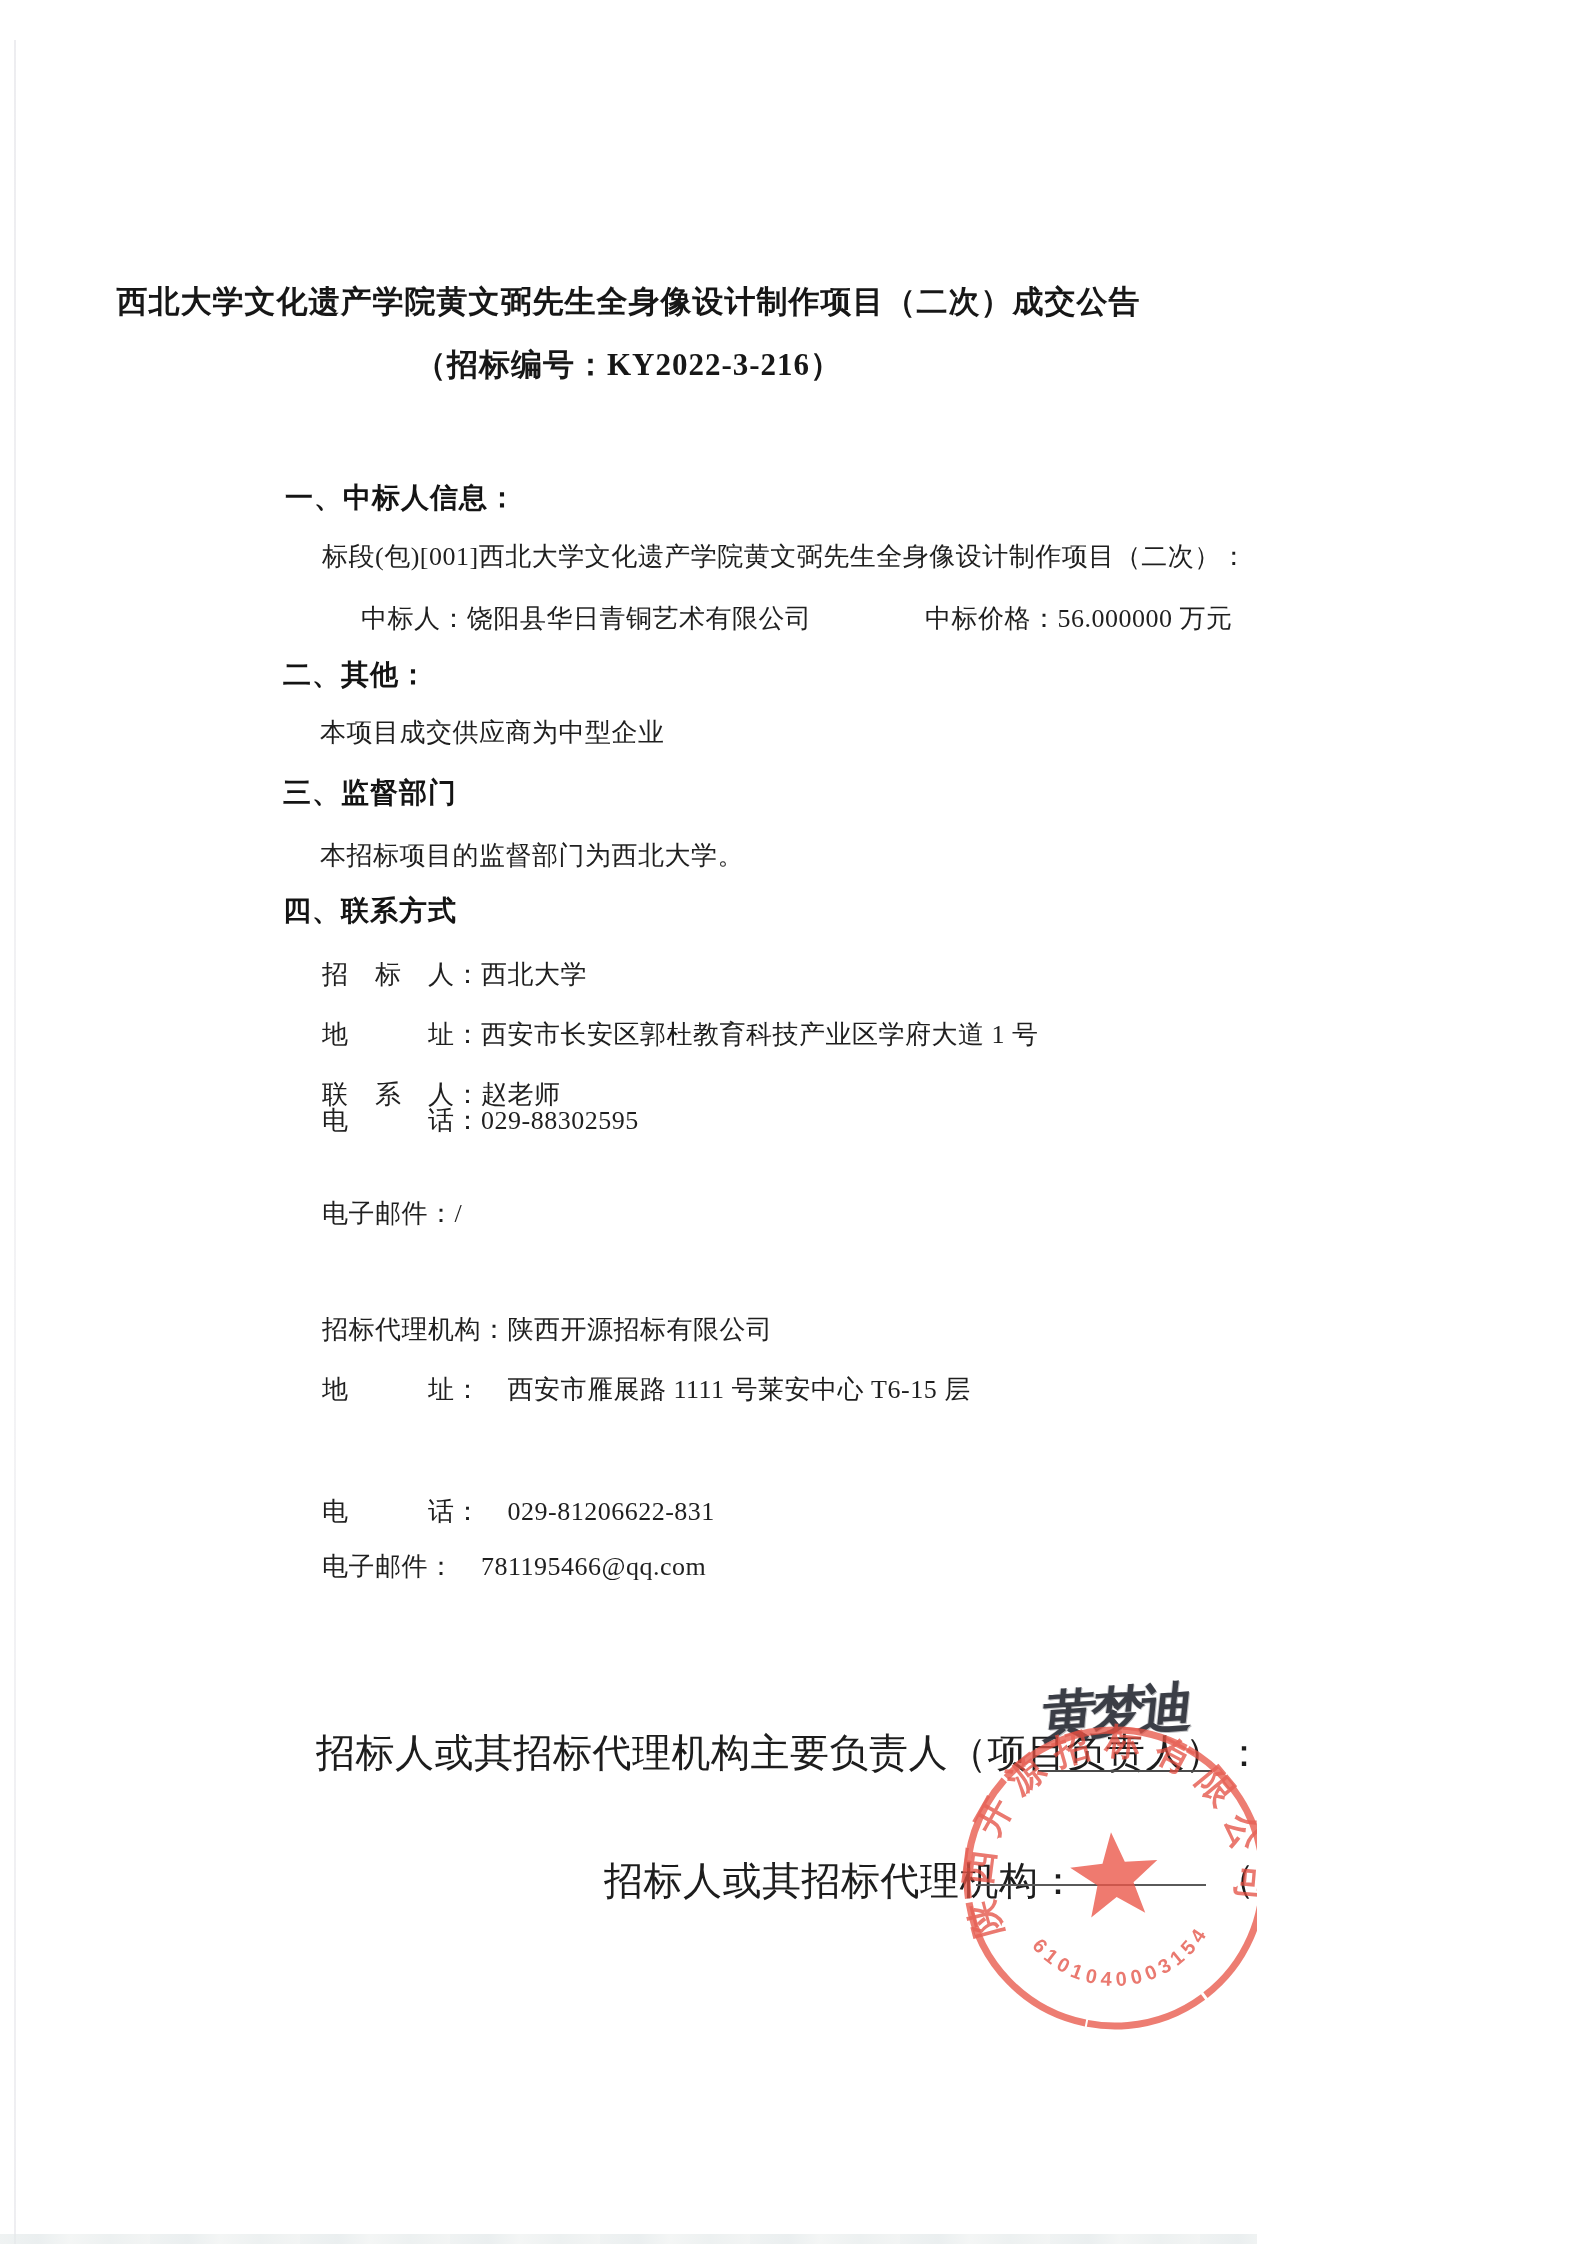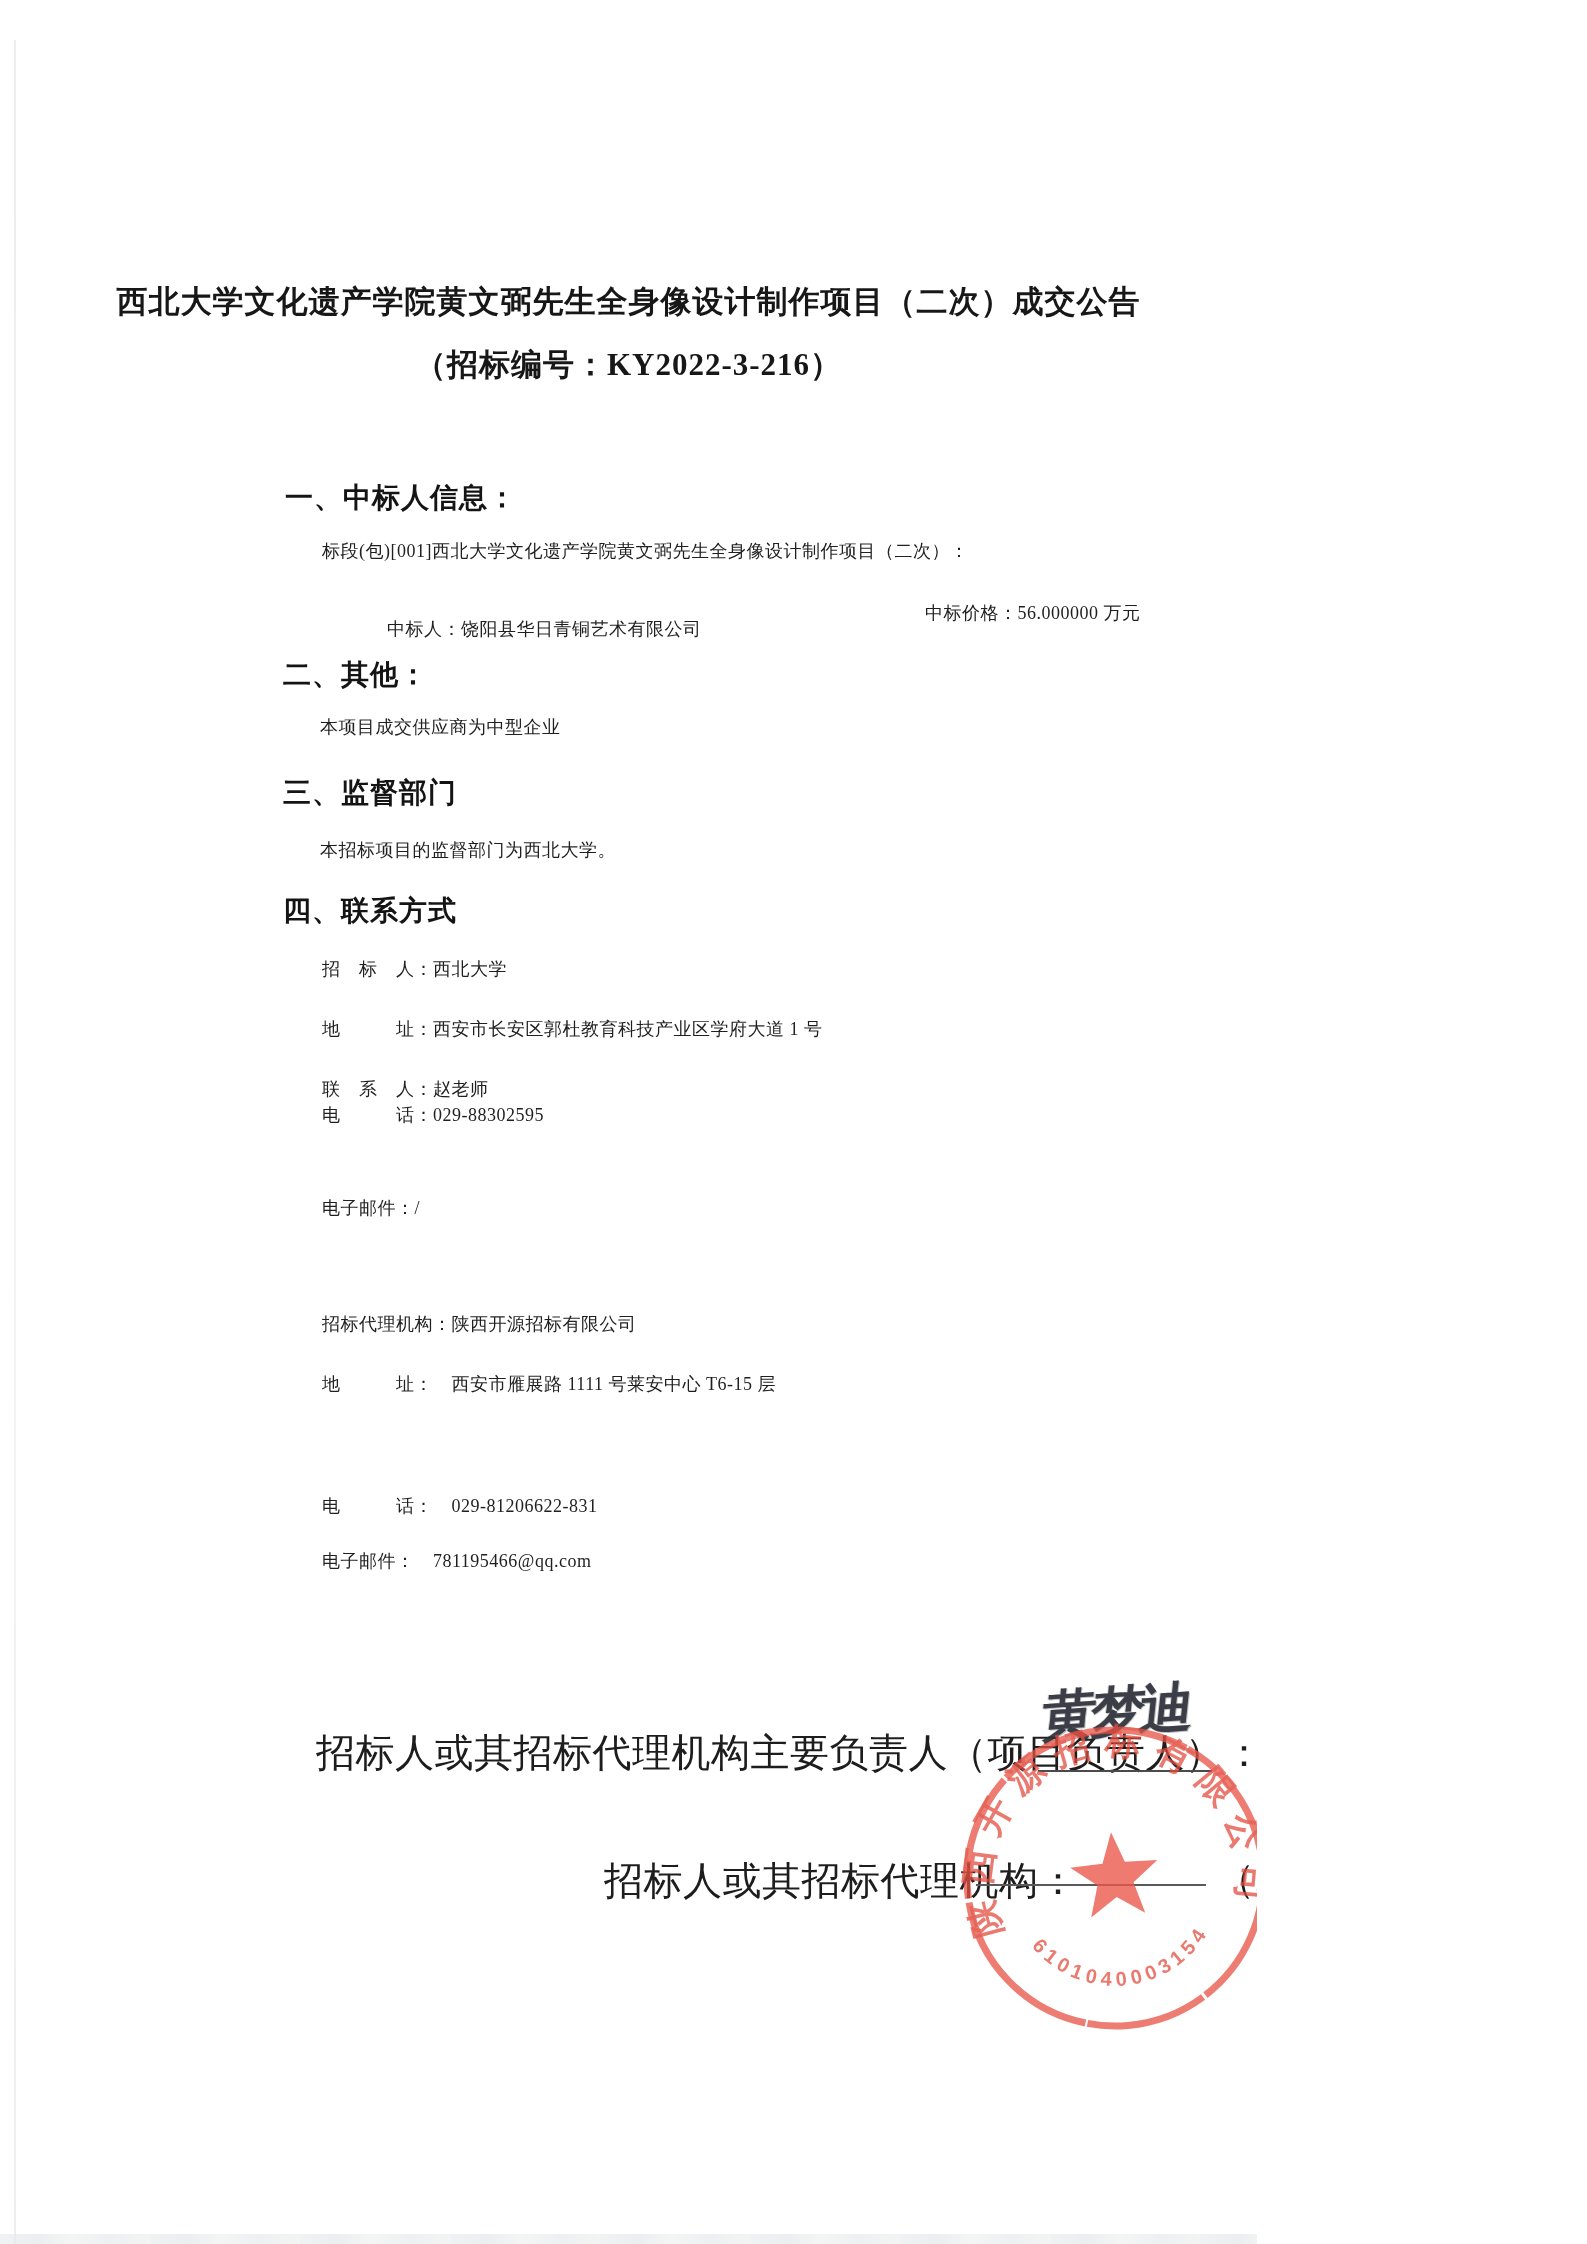--- a/index.html
+++ b/index.html
@@ -13,21 +13,21 @@
   }
   .abs{position:absolute;white-space:pre;}
   .doc-title{
     left:0;right:0;text-align:center;
     font-size:31px;font-weight:700;letter-spacing:1px;color:#171717;
   }
   .heading{
     font-family:"Liberation Sans","DejaVu Sans",sans-serif;
     font-size:28px;font-weight:700;color:#141414;letter-spacing:1px;
   }
-  .body-line{font-size:18px;color:#1f1f1f;letter-spacing:0.5px;}
+  .body-line{font-size:26px;color:#1f1f1f;letter-spacing:0.5px;}
   .sig-line{font-size:39px;color:#1d1d1d;letter-spacing:0.5px;}
   .underline{
     position:absolute;height:2px;background:#4a4a4a;
   }
   .handwriting{
     position:absolute;
     font-family:"DejaVu Sans","Liberation Sans",sans-serif;
     font-size:54px;font-weight:700;color:#2b2e37;
     transform:rotate(-4deg) skewX(-10deg);
     letter-spacing:-5px;opacity:.92;white-space:pre;
@@ -51,21 +51,21 @@
 
 <div class="page">
 
   <div class="scan-edge-left"></div>
 
   <div class="abs doc-title" style="top:281px;">西北大学文化遗产学院黄文弼先生全身像设计制作项目（二次）成交公告</div>
   <div class="abs doc-title" style="top:344px;">（招标编号：KY2022-3-216）</div>
 
   <div class="abs heading" style="left:285px;top:479px;">一、中标人信息：</div>
   <div class="abs body-line" style="left:322px;top:539px;">标段(包)[001]西北大学文化遗产学院黄文弼先生全身像设计制作项目（二次）：</div>
-  <div class="abs body-line" style="left:361px;top:617px;margin-left:26px;">中标人：饶阳县华日青铜艺术有限公司</div>
+  <div class="abs body-line" style="left:361px;top:601px;">中标人：饶阳县华日青铜艺术有限公司</div>
   <div class="abs body-line" style="left:925px;top:601px;">中标价格：56.000000 万元</div>
 
   <div class="abs heading" style="left:283px;top:656px;">二、其他：</div>
   <div class="abs body-line" style="left:320px;top:715px;text-align:right;">本项目成交供应商为中型企业</div>
 
   <div class="abs heading" style="left:283px;top:774px;">三、监督部门</div>
   <div class="abs body-line" style="left:320px;top:838px;">本招标项目的监督部门为西北大学。</div>
 
   <div class="abs heading" style="left:283px;top:892px;">四、联系方式</div>
 

